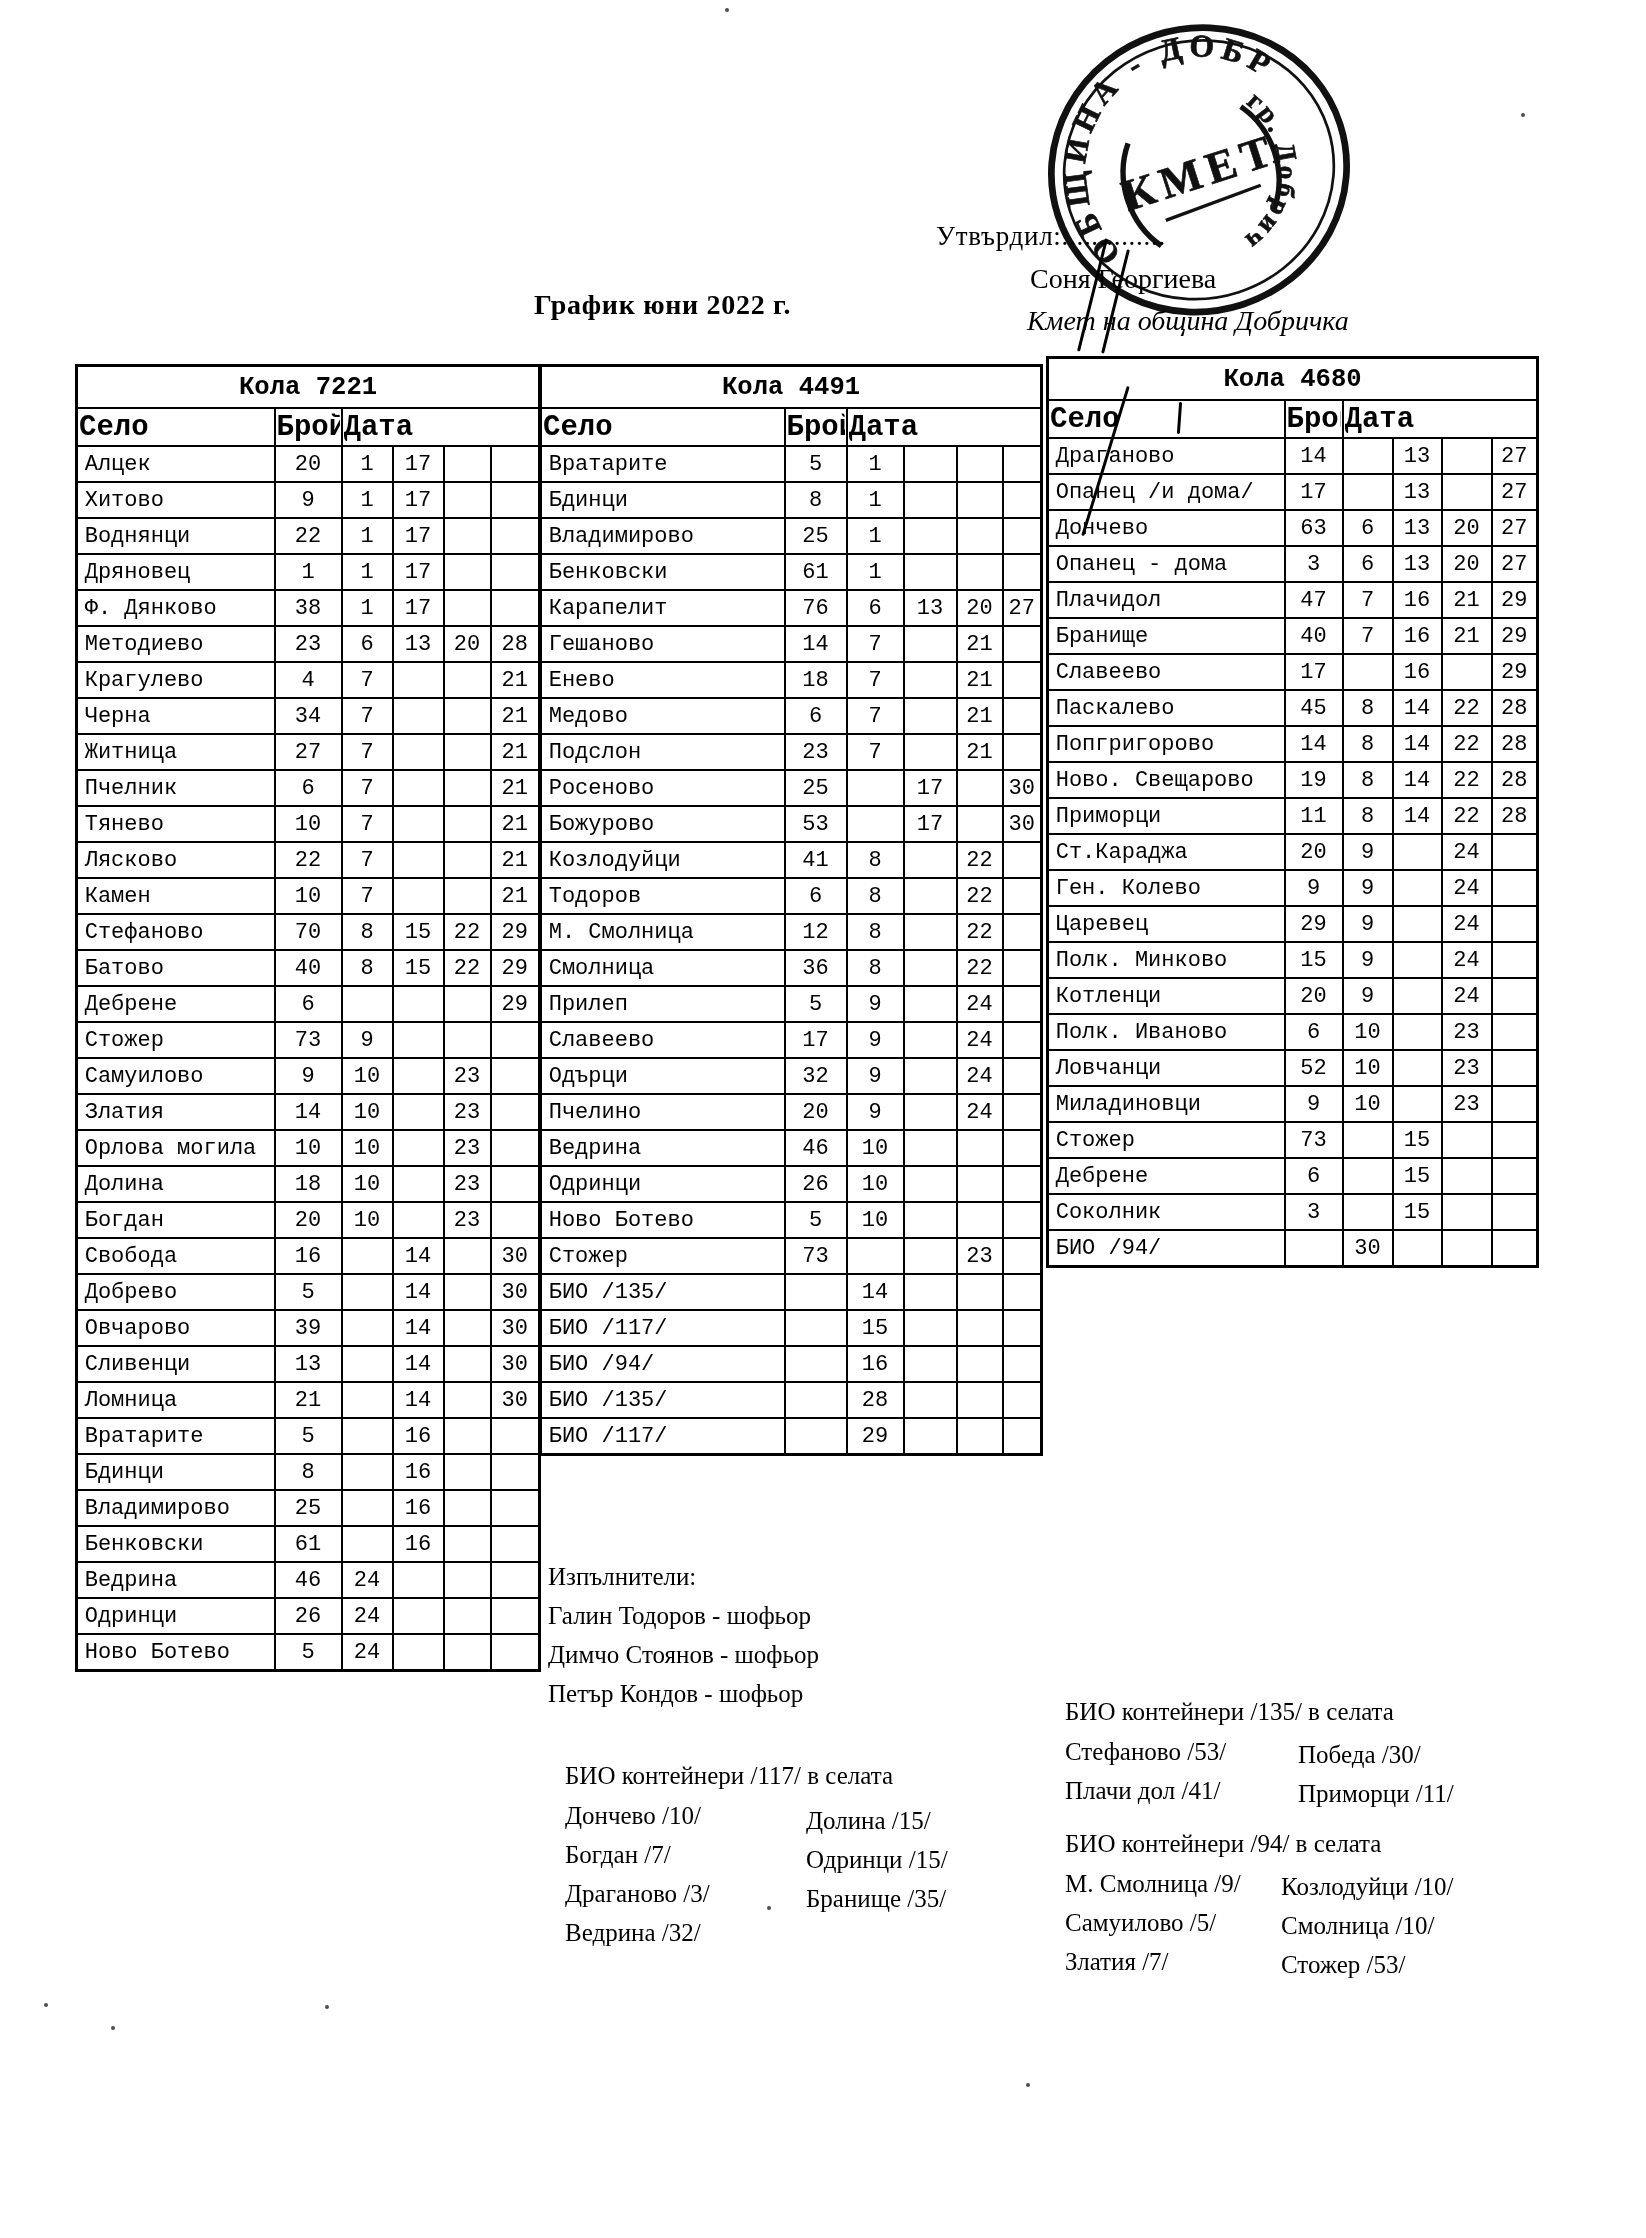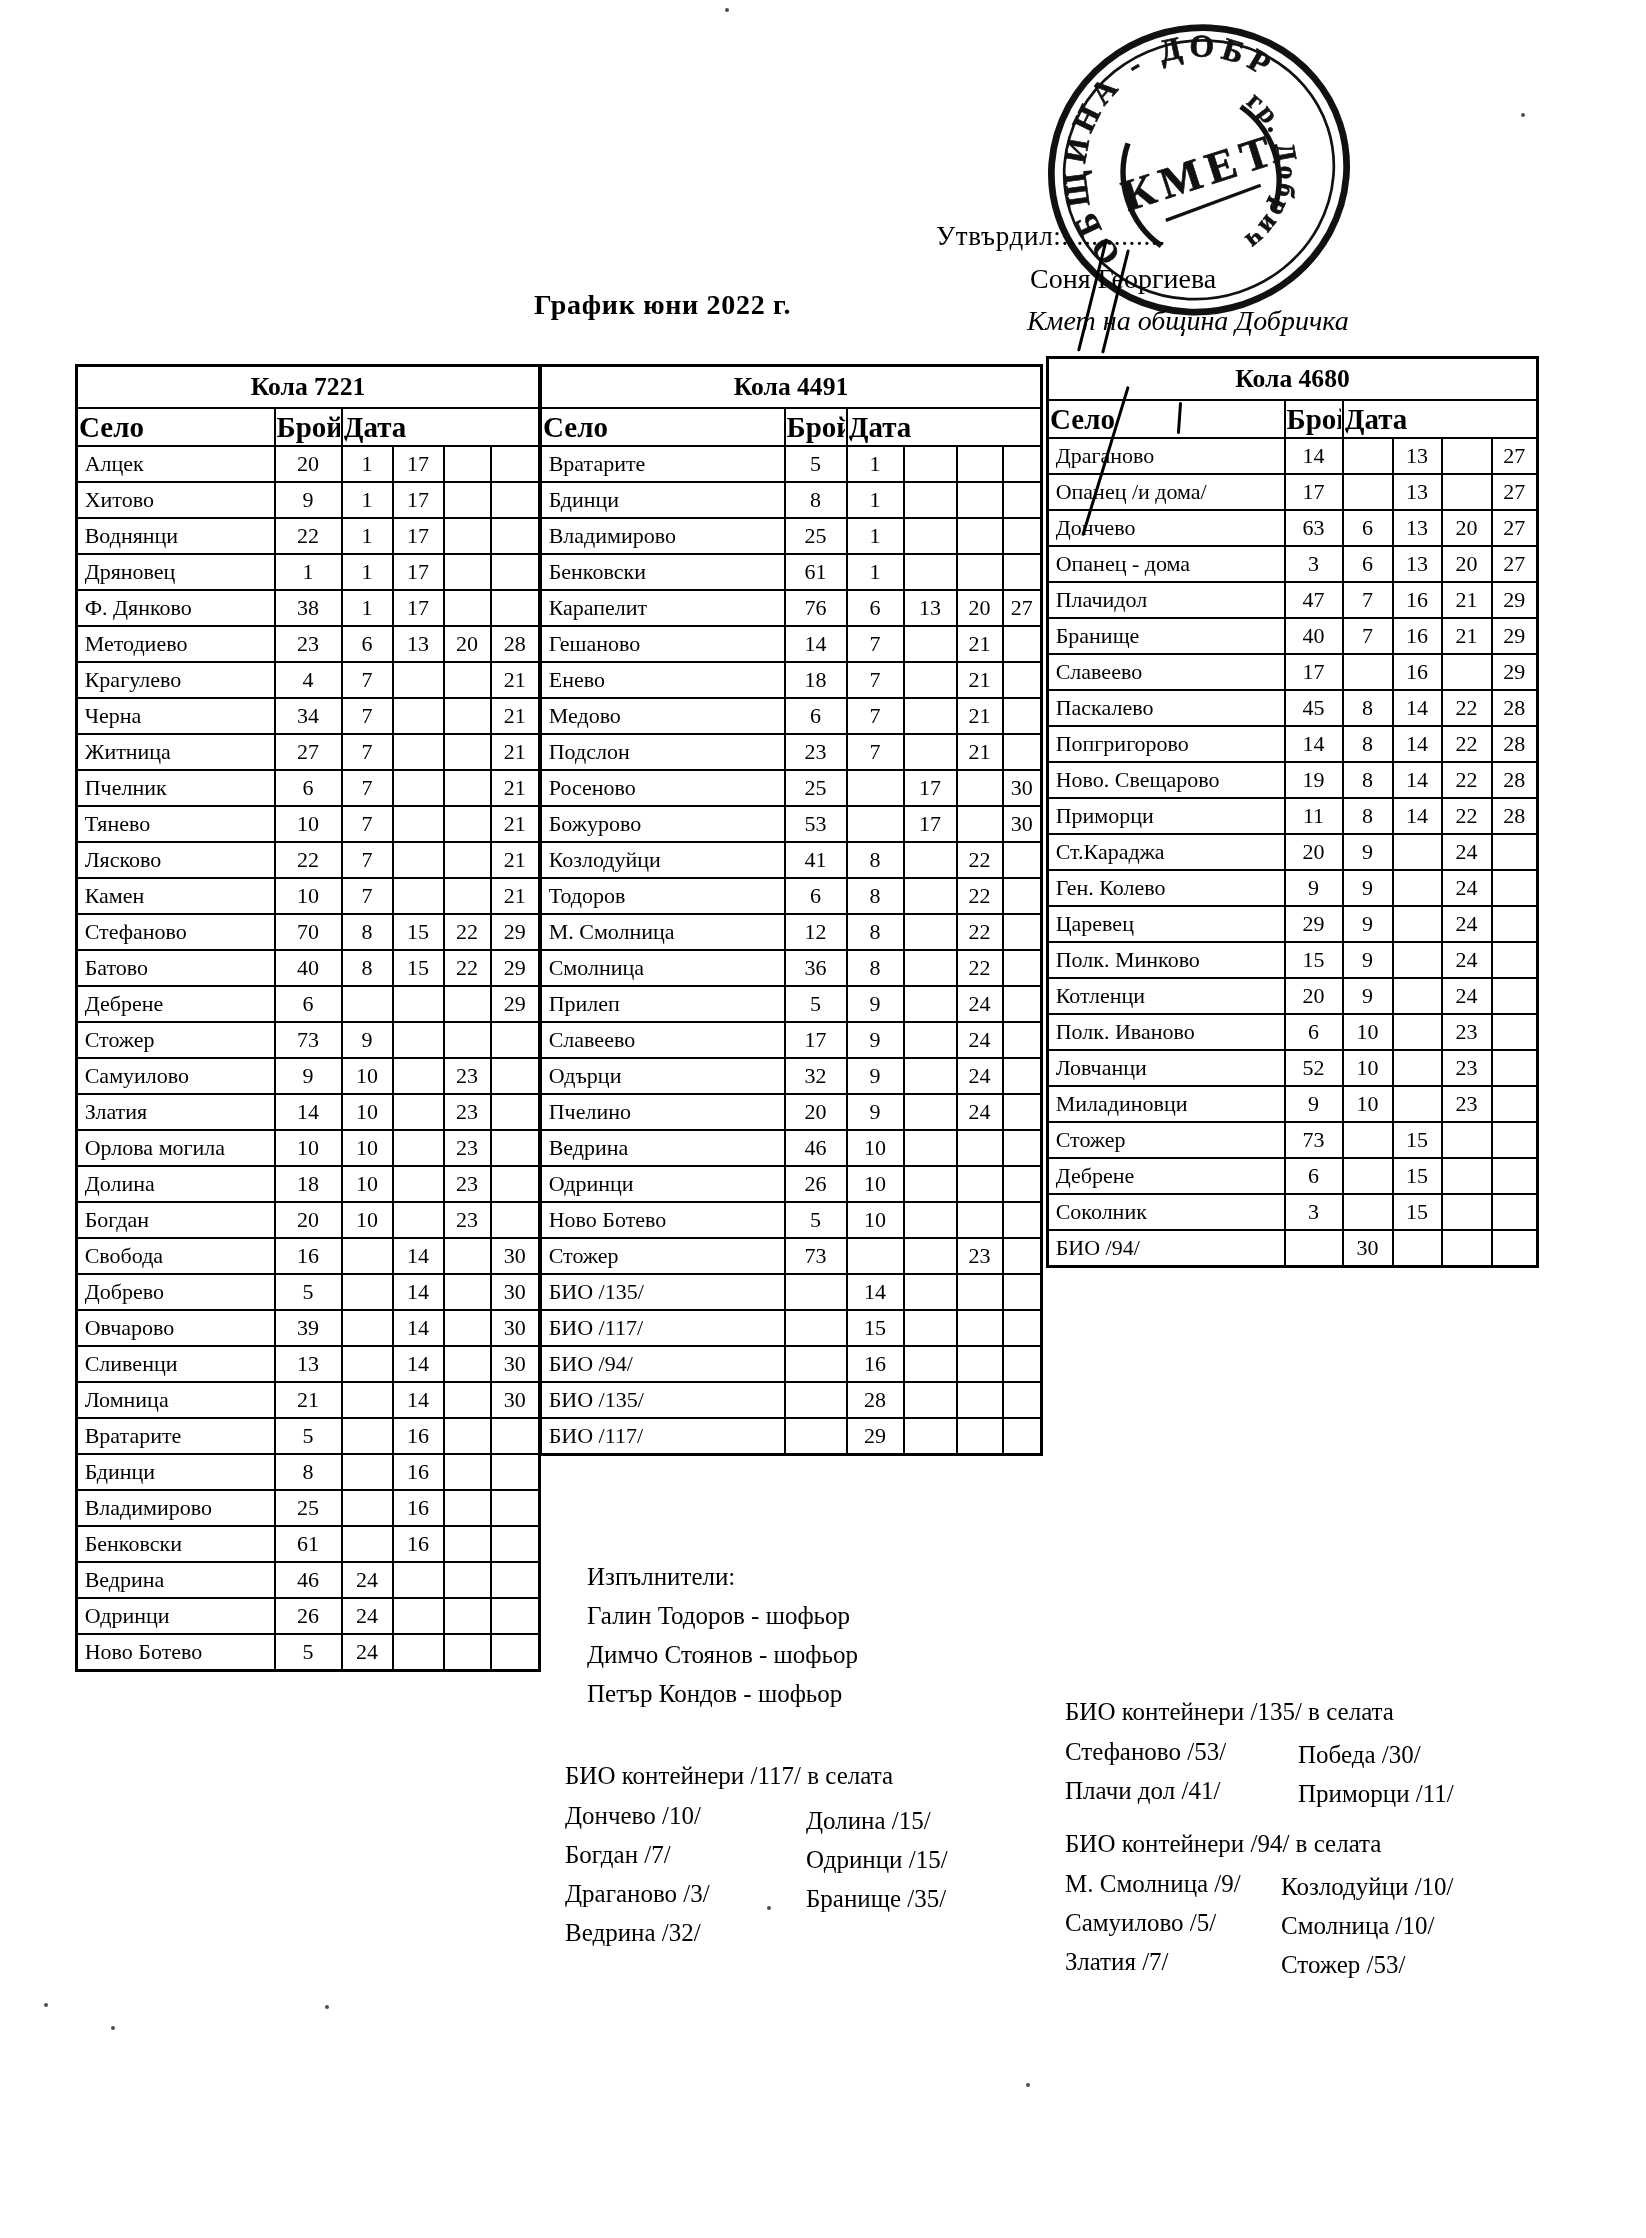--- a/index.html
+++ b/index.html
@@ -23,34 +23,34 @@
   #pen-sig-1{left:1091px;top:237px;height:116px;transform:rotate(14deg);}
   #pen-sig-2{left:1114px;top:248px;height:107px;transform:rotate(14deg);}
   #pen-t3-slash{left:1104px;top:383px;height:156px;transform:rotate(17deg);width:2.7px;}
   #pen-t3-tick{left:1178px;top:402px;height:32px;transform:rotate(4deg);width:2.7px;}
 
   
   #page-title{left:534px;top:289px;font-size:28px;font-weight:bold;letter-spacing:0.7px;}
 
   
   table{border-collapse:collapse;table-layout:fixed;position:absolute;
-        border:3.4px solid #000;}
+        border:3.4px solid #000;font-family:Liberation Mono, monospace;}
   th,td{border:2px solid #000;overflow:hidden;white-space:nowrap;}
   tr.car-title th{font-size:25.6px;font-weight:bold;height:38px;text-align:center;}
   tr.col-head th{font-size:29px;font-weight:bold;height:34px;text-align:left;border-radius:10px;}
   td{height:32px;font-size:22px;}
   td.village{text-align:left;padding-left:6.7px;}
   td.count,td.date{text-align:center;padding:0;}
   #table-0{left:75px;top:364px;width:464px;}
   #table-1{left:539px;top:364px;width:500px;}
   #table-2{left:1046px;top:356px;width:489px;}
 
   
   .txtline{font-size:25px;line-height:1.0;margin-bottom:14px;white-space:nowrap;}
-  #executors{left:587px;top:1564px;}
+  #executors{left:548px;top:1564px;}
   #bio-117{left:565px;top:1763px;}
   #bio-117-col2{left:806px;top:1808px;}
   #bio-135{left:1065px;top:1699px;}
   #bio-135-col2{left:1298px;top:1742px;}
   #bio-94{left:1065px;top:1831px;}
   #bio-94-col2{left:1281px;top:1874px;}
   .bio-head{margin-bottom:15px;}
 
   
   .speck{background:#222;width:4px;height:4px;border-radius:50%;opacity:.8;}

